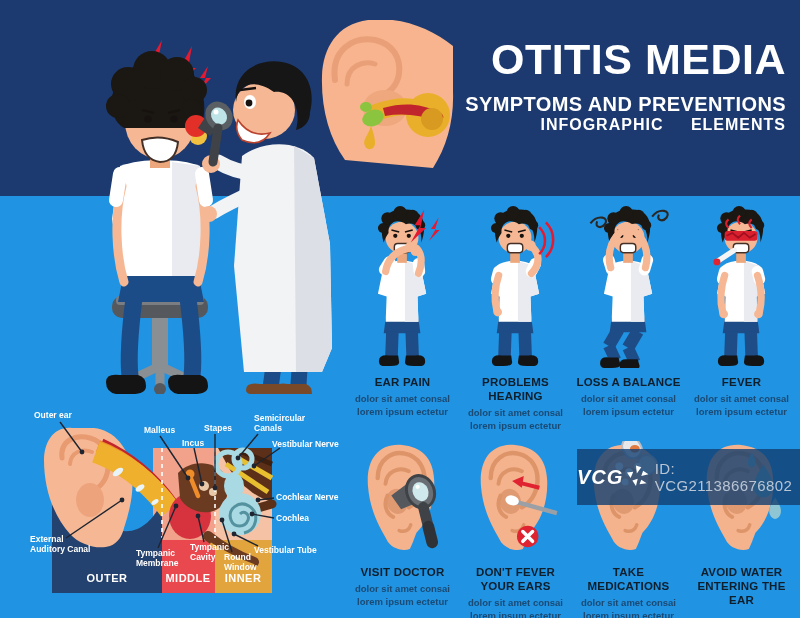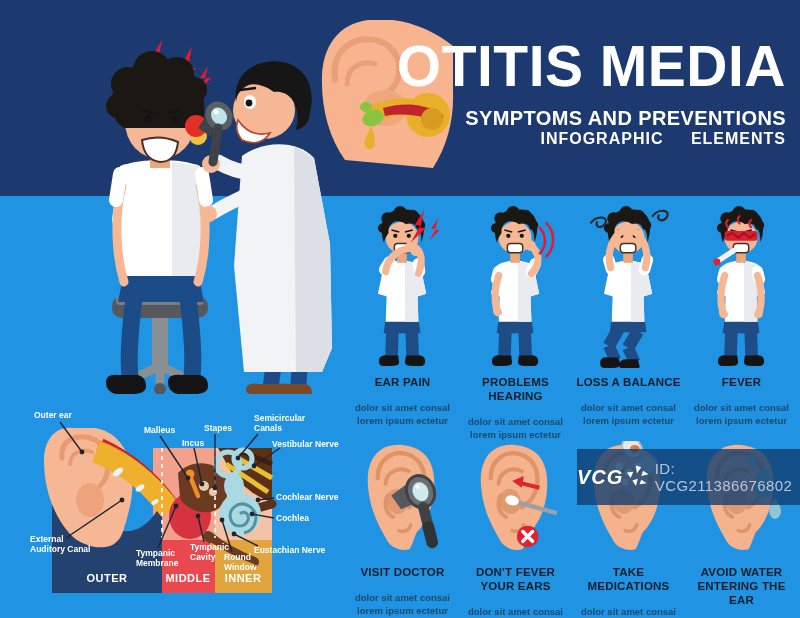--- a/index.html
+++ b/index.html
@@ -2,37 +2,37 @@
 <html><head>
 <meta charset="utf-8">
 <style>
   html,body{margin:0;padding:0;background:#777;}
   .stage{position:relative;width:800px;height:618px;overflow:hidden;
          background:#2093e2;font-family:"Liberation Sans",sans-serif;}
   .header-band{position:absolute;left:0;top:0;width:800px;height:196px;background:#1c3a6f;}
 
   
   .titles{position:absolute;top:38px;right:14px;text-align:right;color:#fff;z-index:5;}
-  .main-title{font-size:57px;font-weight:800;letter-spacing:.5px;line-height:1;}
+  .main-title{font-size:43px;font-weight:800;letter-spacing:.5px;line-height:1;}
   .sub-title{font-size:20px;font-weight:800;margin-top:12px;letter-spacing:.4px;}
   .tagline{font-size:16px;font-weight:700;letter-spacing:1px;word-spacing:22px;}
 
   
   .scene{position:absolute;left:12px;top:14px;z-index:3;}
   .hero-ear{position:absolute;left:313px;top:20px;z-index:4;}
 
   
   .symptoms-row{position:absolute;left:346px;top:204px;width:452px;height:226px;
                 display:flex;z-index:2;}
   .symptoms-row .col{width:113px;display:flex;flex-direction:column;align-items:center;}
   .fig{height:164px;flex:0 0 auto;}
   .item-title{font-size:11.5px;font-weight:700;color:#0f1e2b;text-align:center;
               margin-top:8px;letter-spacing:.2px;white-space:pre-line;line-height:1.2;}
   .item-desc{font-size:9.5px;font-weight:700;color:#1a4a74;text-align:center;
-             margin-top:11px;line-height:1.4;white-space:pre-line;}
+             margin-top:2px;line-height:1.4;white-space:pre-line;}
 
   
   .preventions-row{position:absolute;left:346px;top:436px;width:452px;height:180px;
                    display:flex;z-index:2;}
   .preventions-row .col{width:113px;display:flex;flex-direction:column;align-items:center;}
   .prev-icon{height:122px;display:flex;align-items:center;justify-content:center;flex:0 0 auto;}
 
   
   .anatomy{position:absolute;left:18px;top:398px;width:322px;height:212px;z-index:2;}
   .anatomy svg{position:absolute;left:0;top:0;}
@@ -422,21 +422,21 @@
     <div class="alabel" style="left:258px;top:94px">Cochlear Nerve</div>
     <div class="alabel" style="left:258px;top:115px">Cochlea</div>
     <div class="alabel" style="left:12px;top:136px">External
 Auditory Canal</div>
     <div class="alabel" style="left:118px;top:150px">Tympanic
 Membrane</div>
     <div class="alabel" style="left:172px;top:144px">Tympanic
 Cavity</div>
     <div class="alabel" style="left:206px;top:154px">Round
 Window</div>
-    <div class="alabel" style="left:236px;top:147px">Eustachian Nerve</div>
+    <div class="alabel" style="left:236px;top:147px">Vestibular Tube</div>
     <div class="aband" style="left:59px">OUTER</div>
     <div class="aband" style="left:140px">MIDDLE</div>
     <div class="aband" style="left:195px">INNER</div>
   </div>
 
   <div class="watermark">
     <span class="wm-logo">VCG</span>
     <svg class="wm-burst" width="24" height="26" viewBox="0 0 24 26">
       <path d="M10,0 L16,2 L11,9 Z" fill="#fff"></path>
       <path d="M18,6 L24,10 L16,12 Z" fill="#fff"></path>

